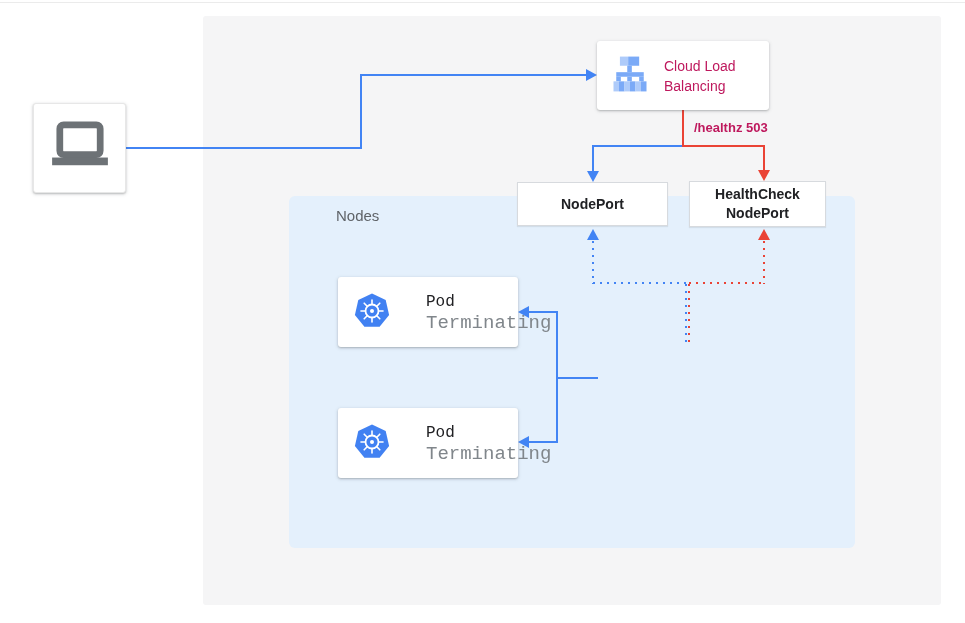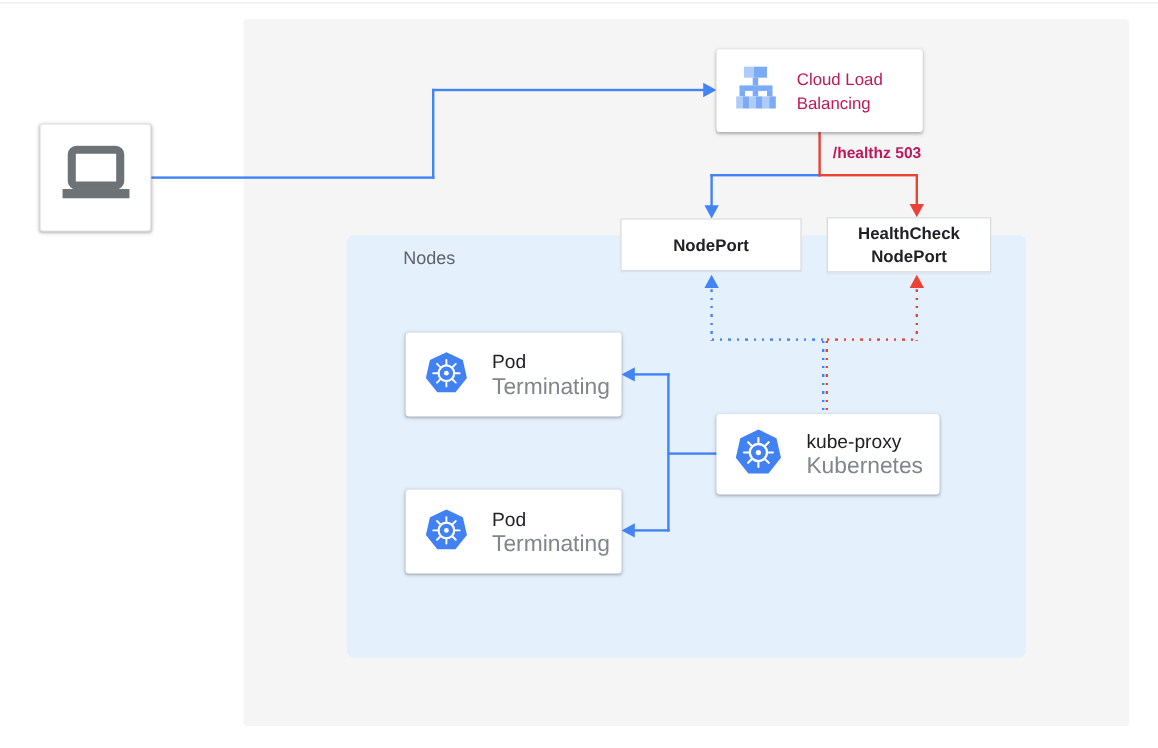--- a/index.html
+++ b/index.html
@@ -22,21 +22,21 @@
           box-shadow:0 1px 2px rgba(60,64,67,.28), 0 1px 4px rgba(60,64,67,.14);
           display:flex; align-items:center; }
   .client-card { left:33px; top:103px; width:93px; height:90px; justify-content:center;
                  border:1px solid #e7e7e7; }
   .clb-card { left:597px; top:41px; width:172px; height:69px; padding-left:11px; }
   .clb-text { margin-left:12px; width:92px; font-size:14px; line-height:20px; color:#be185d; }
 
   .pod-card1 { left:338px; top:277px; width:180px; height:70px; padding-left:14px; }
   .pod-card2 { left:338px; top:408px; width:180px; height:70px; padding-left:14px; }
   .kp-card   { left:597px; top:345px; width:186px; height:67px; padding-left:13px; }
-  .card-textcol { margin-left:18px; }
+  .card-textcol { margin-left:34px;font-family:Liberation Mono, monospace; }
   .card-title { font-size:16px; color:#212124; line-height:21px; }
   .card-sub   { font-size:19px; color:#80868b; line-height:20px; }
 
   
   .port-box { position:absolute; background:#ffffff; border:1px solid #d7dade;
               box-shadow:0 1px 1px rgba(60,64,67,.10);
               display:flex; flex-direction:column; align-items:center; justify-content:center;
               font-size:14px; font-weight:bold; color:#202124; text-align:center; line-height:19px; }
   .nodeport-box { left:517px; top:182px; width:151px; height:44px; }
   .hc-box       { left:689px; top:181px; width:137px; height:46px; }
@@ -168,33 +168,14 @@
         <circle cx="20" cy="21" r="6.5" fill="#4181f2" stroke="#ffffff" stroke-width="1.8"></circle>
         <circle cx="20" cy="21" r="2" fill="#ffffff"></circle>
       </svg>
     </span>
     <div class="card-textcol">
       <div class="card-title">Pod</div>
       <div class="card-sub">Terminating</div>
     </div>
   </div>
 
-  <div class="card kp-card">
-    <span>
-      <svg width="44" height="44" viewBox="0 0 40 40">
-        <polygon points="20,3.5 33.7,10.1 37.1,24.9 27.6,36.8 12.4,36.8 2.9,24.9 6.3,10.1" fill="#4181f2"></polygon>
-        <g stroke="#ffffff" stroke-width="1.6" stroke-linecap="round">
-          <line x1="20" y1="10" x2="20" y2="32"></line>
-          <line x1="9" y1="21" x2="31" y2="21"></line>
-          <line x1="12.2" y1="13.2" x2="27.8" y2="28.8"></line>
-          <line x1="27.8" y1="13.2" x2="12.2" y2="28.8"></line>
-        </g>
-        <circle cx="20" cy="21" r="6.5" fill="#4181f2" stroke="#ffffff" stroke-width="1.8"></circle>
-        <circle cx="20" cy="21" r="2" fill="#ffffff"></circle>
-      </svg>
-    </span>
-    <div class="card-textcol">
-      <div class="card-title">kube-proxy</div>
-      <div class="card-sub">Kubernetes</div>
-    </div>
-  </div>
 
 </div>
 
 </body></html>

